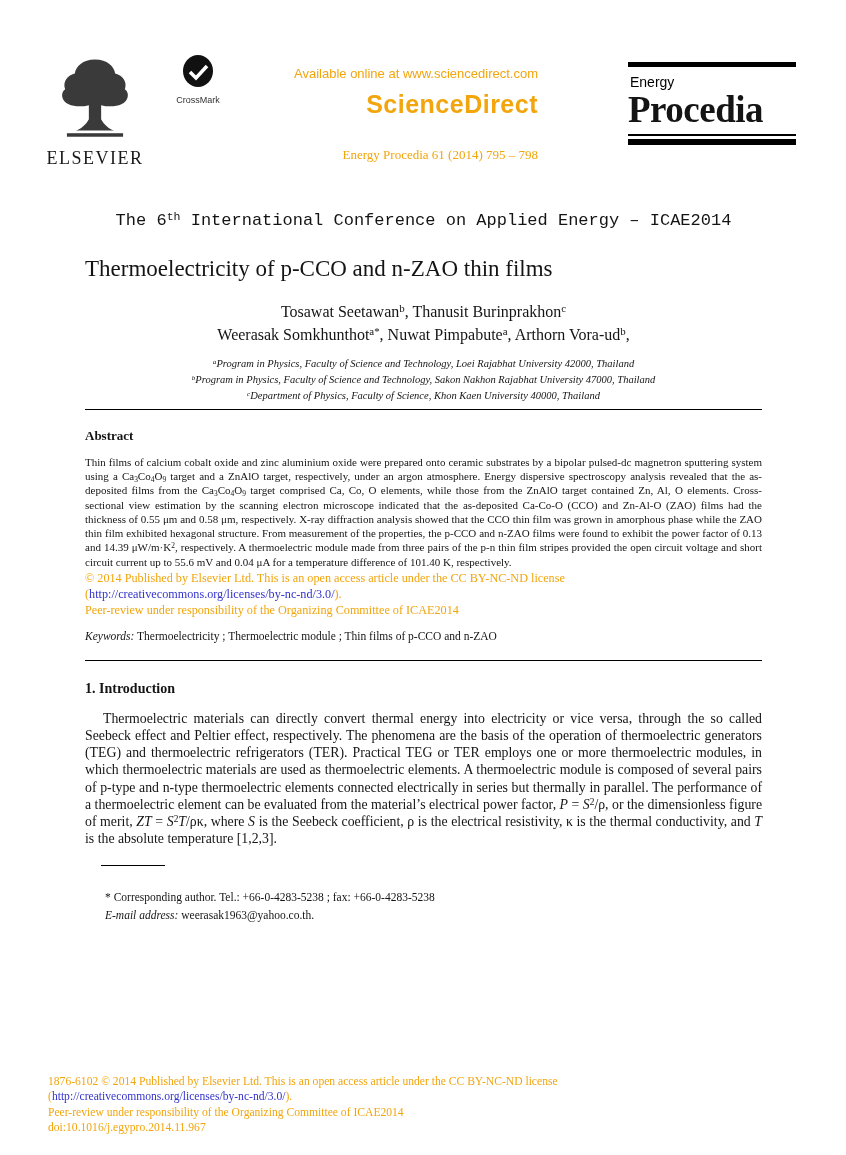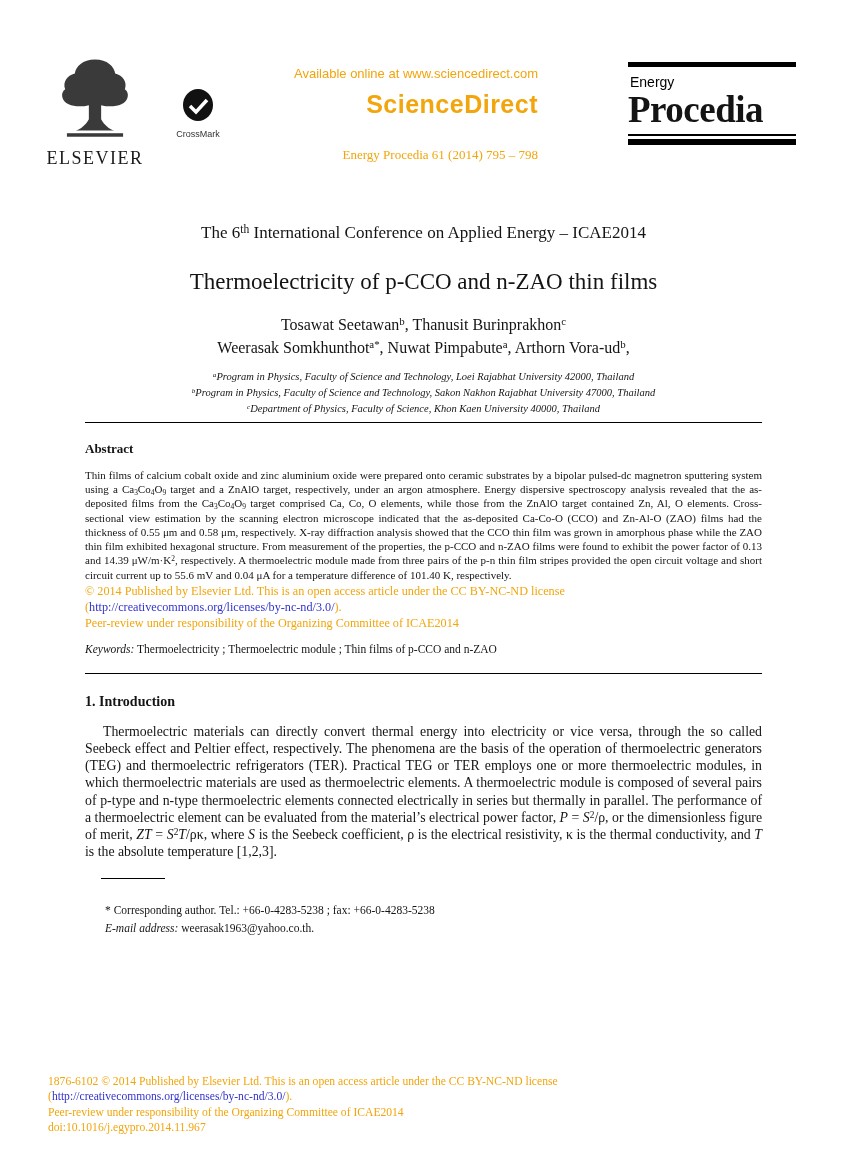--- a/index.html
+++ b/index.html
@@ -9,37 +9,37 @@
   }
   *{box-sizing:border-box;}
   body{margin:0;background:#ffffff;}
   .page{position:relative;width:846px;height:1155px;margin:0 auto;background:#fff;
         font-family:"Liberation Serif","DejaVu Serif",serif;color:var(--ink);overflow:hidden;}
   .sans{font-family:"Liberation Sans","DejaVu Sans",sans-serif;}
 
   
   .elsevier{position:absolute;left:46px;top:56px;width:98px;text-align:center;}
   .elsevier-word{font-size:18px;letter-spacing:1.5px;margin-top:2px;color:#1a1a1a;}
-  .crossmark{position:absolute;left:174px;top:88px;width:48px;text-align:center;cursor:pointer;}
+  .crossmark{position:absolute;left:174px;top:54px;width:48px;text-align:center;cursor:pointer;}
   .crossmark-label{font-size:9px;color:#333;margin-top:1px;}
   .header-center{position:absolute;left:232px;top:66px;width:306px;text-align:right;}
   .available{font-size:13px;color:var(--orange);}
   .sciencedirect{font-size:25px;font-weight:bold;color:var(--orange);margin-top:9px;letter-spacing:.5px;cursor:pointer;}
   .citation{font-size:13px;color:var(--orange);margin-top:28px;cursor:pointer;}
   .journal-box{position:absolute;right:50px;top:62px;width:168px;}
   .jbar-top{height:5px;background:#000;}
   .jenergy{font-size:14px;color:#000;margin:7px 0 0 2px;}
   .jprocedia{font-size:37px;font-weight:bold;letter-spacing:-.5px;line-height:1.02;margin-top:1px;}
   .jline-thin{height:2px;background:#000;margin-top:5px;}
   .jline-thick{height:6px;background:#000;margin-top:3px;}
 
   
   .content{position:absolute;left:85px;top:195px;width:677px;}
-  .conference{text-align:center;font-size:17px;margin-top:28px;}
-  .title{text-align:center;font-size:23px;font-weight:400;margin:26px 0 0;}
+  .conference{text-align:center;font-size:17px;margin-top:16px;font-family:Liberation Mono, monospace;}
+  .title{text-align:left;font-size:23px;font-weight:400;margin:26px 0 0;}
   .authors{text-align:center;font-size:16px;margin-top:18px;line-height:1.45;}
   .affiliations{text-align:center;font-style:italic;font-size:10.5px;margin-top:10px;line-height:1.5;}
   .rule{border-top:1px solid #000;margin-top:5px;}
   .rule2{margin-top:18px;}
   .abstract-heading{font-size:13px;font-weight:bold;margin:18px 0 0;}
   .abstract-text{font-size:11px;line-height:1.3;text-align:justify;margin:11px 0 0;}
   .license{font-size:12.2px;line-height:1.3;margin-top:2px;}
   .orange{color:var(--orange);}
   .link{color:var(--blue);cursor:pointer;}
   .keywords{font-size:11.5px;margin-top:11px;}

